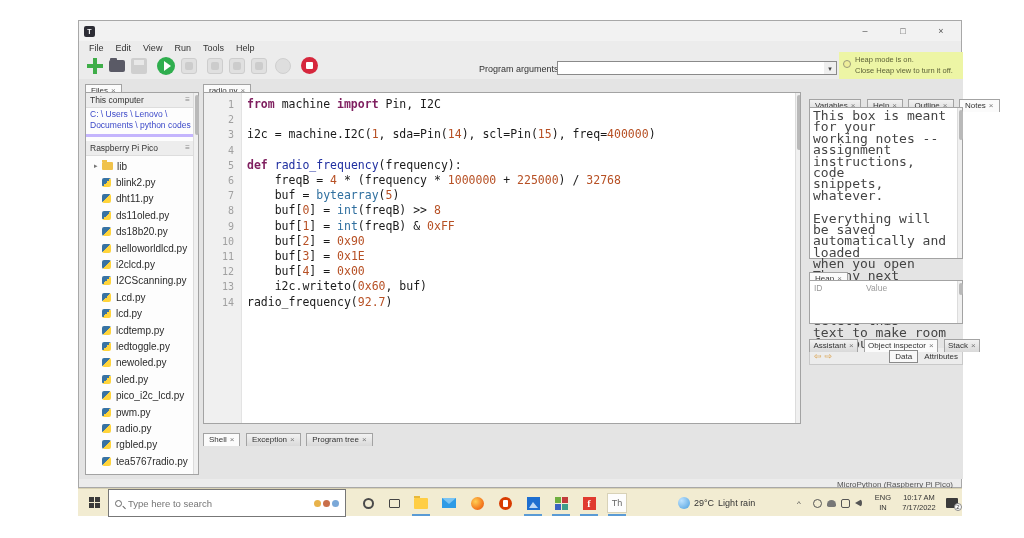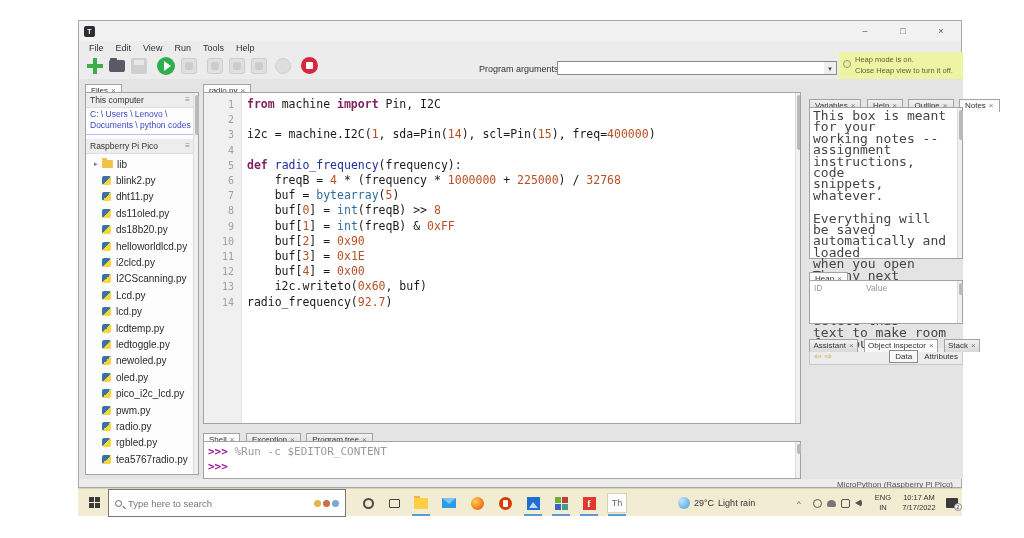--- a/index.html
+++ b/index.html
@@ -46,21 +46,21 @@
 
   .tab { display:inline-flex; align-items:center; gap:3px; height:13px; padding:0 5px; font-size:8px; color:#333; background:linear-gradient(#f2f2f2,#d9d9d9); border:1px solid #a3a3a3; border-bottom:none; margin-right:1px; }
   .tab.active { background:#fbfbfb; }
   .tab .x { color:#777; font-size:8px; }
 
   
   #files-panel { position:absolute; left:6px; top:0; width:114px; height:396px; }
   #files-body { position:absolute; left:0; top:13px; width:114px; height:383px; background:#fdfdfd; border:1px solid #a3a3a3; }
   .pane-head { position:relative; background:#ededed; padding:2px 4px; font-size:8.5px; color:#333; border-bottom:1px solid #ddd; }
   .pane-head .burger { position:absolute; right:8px; top:2px; color:#888; font-size:8px; }
-  #computer-path { padding:1px 4px 4px 4px; font-size:8.5px; color:#3b48c8; line-height:10.5px; border-bottom:1px solid #c4b5fd; }
+  #computer-path { padding:1px 4px 4px 4px; font-size:8.5px; color:#3b48c8; line-height:10.5px; border-bottom:3px solid #c4b5fd; }
   #device-head { margin-top:4px; }
   #files-list { padding-top:2px; }
   .file-row { display:flex; align-items:center; height:16.4px; padding-left:8px; font-size:10px; color:#2b2b2b; white-space:nowrap; }
   .expander { width:8px; font-size:7px; color:#777; }
   .py-ico { width:9px; height:9px; border-radius:2px; margin:0 5px 0 0; background:linear-gradient(135deg,#3873a3 50%,#ffd43b 50%); flex:0 0 auto; }
   .fold-ico { width:11px; height:8px; background:#f0c24b; border-radius:1px; margin-right:4px; position:relative; flex:0 0 auto; }
   .fold-ico:before { content:""; position:absolute; left:0; top:-2px; width:5px; height:2px; background:#f0c24b; }
   .vscroll { position:absolute; right:0; top:0; width:5px; height:100%; background:#f0f0f0; border-left:1px solid #dcdcdc; }
   .vscroll .thumb { position:absolute; left:0.5px; width:4px; background:#b9b9b9; border-radius:2px; }
 
@@ -352,29 +352,20 @@
           </div>
           <div class="tab">
             <span>Exception</span>
             <span class="x">×</span>
           </div>
           <div class="tab">
             <span>Program tree</span>
             <span class="x">×</span>
           </div>
         </div>
-        <div id="shell-box">
-          <div id="shell-lines">
-                <div><span class="prompt">&gt;&gt;&gt; </span><span class="shell-dim">%Run -c $EDITOR_CONTENT</span></div>
-                <div><span class="prompt">&gt;&gt;&gt; </span><span class=""></span></div>
-              </div>
-          <div class="vscroll">
-                <div class="thumb" style="top:2px;height:10px"></div>
-              </div>
-        </div>
       </div>
 
       <div id="right-panel">
         <div id="right-tabs">
           <div class="tab">
             <span>Variables</span>
             <span class="x">×</span>
           </div>
           <div class="tab">
             <span>Help</span>

